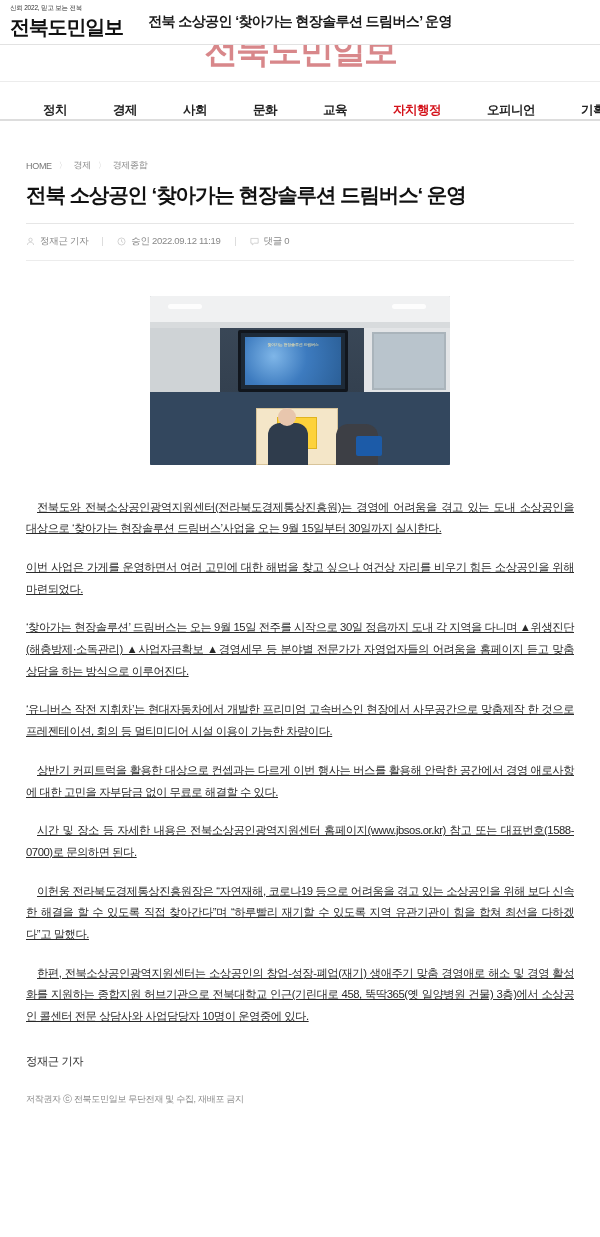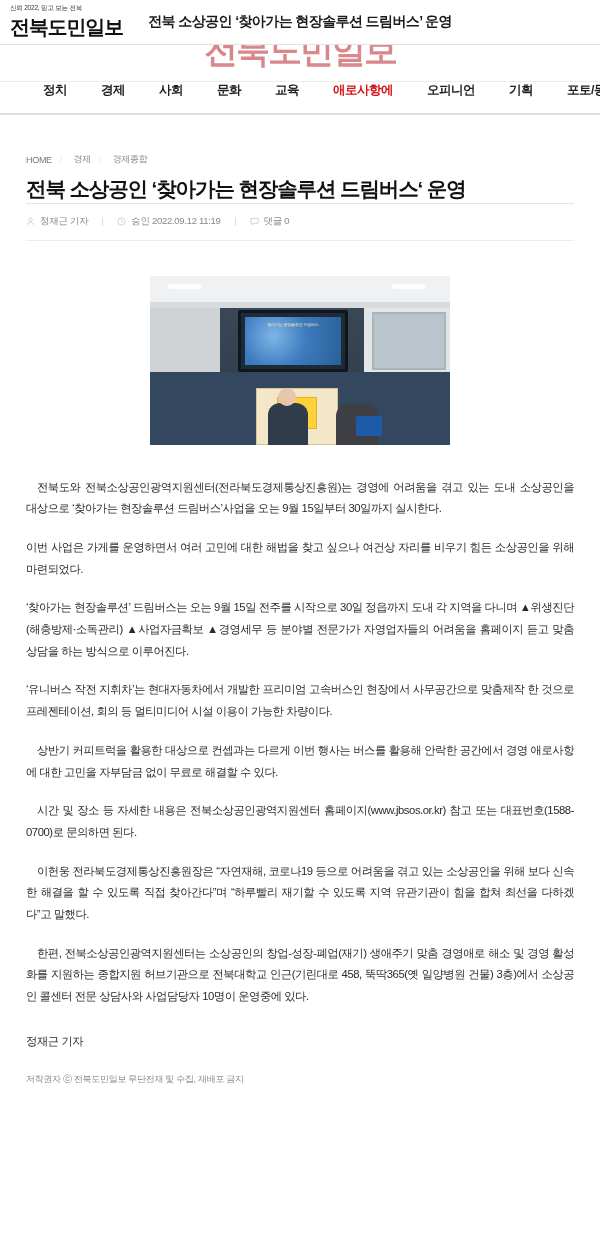--- a/index.html
+++ b/index.html
@@ -59,27 +59,27 @@
     font-weight: bold;
     letter-spacing: -2px;
     color: #b9262c;
     opacity: 0.55;
     font-family: "Liberation Serif", "DejaVu Serif", serif;
     white-space: nowrap;
   }
 
   
   .gnb {
-    height: 34px;
+    height: 40px;
     border-top: 1px solid #ececec;
     border-bottom: 2px solid #ddd;
     display: flex;
-    align-items: flex-start;
+    align-items: flex-end;
     padding-left: 26px;
-    gap: 0;
+    gap: 12px;
     background: #fff;
     overflow: hidden;
   }
   .gnb-item {
     font-size: 12.5px;
     font-weight: bold;
     color: #222;
     letter-spacing: -0.5px;
     padding: 0 17px;
     white-space: nowrap;
@@ -102,20 +102,21 @@
   }
   .breadcrumb .sep { color: #ccc; font-size: 8px; }
   .breadcrumb .home { color: #777; }
 
   .headline {
     font-size: 20.5px;
     font-weight: bold;
     letter-spacing: -1.1px;
     color: #111;
     line-height: 1.3;
+    padding-bottom: 14px;
     border-bottom: 1px solid #e6e6e6;
     margin: 0;
   }
 
   .byline {
     display: flex;
     align-items: center;
     gap: 14px;
     padding: 11px 0 12px 0;
     font-size: 9.5px;
@@ -194,20 +195,21 @@
   
   .article { padding-top: 4px; }
   .article p {
     font-size: 11.3px;
     line-height: 1.92;
     letter-spacing: -0.45px;
     color: #2a2a2a;
     margin: 0 0 17px 0;
     text-align: justify;
     text-indent: 0;
+    text-decoration: underline;
   }
   .article p.indent { text-indent: 11px; }
 
   .sig {
     font-size: 11.3px;
     color: #2a2a2a;
     letter-spacing: -0.4px;
     margin: 26px 0 24px 0;
   }
   .copyright {
@@ -231,21 +233,21 @@
 <div class="masthead">
   <div class="masthead-ghost">전북도민일보</div>
 </div>
 
 <nav class="gnb">
   <div class="gnb-item">정치</div>
   <div class="gnb-item">경제</div>
   <div class="gnb-item">사회</div>
   <div class="gnb-item">문화</div>
   <div class="gnb-item">교육</div>
-  <div class="gnb-item active">애로사항에</div>
+  <div class="gnb-item active">자치행정</div>
   <div class="gnb-item">오피니언</div>
   <div class="gnb-item">기획</div>
   <div class="gnb-item">포토/동영</div>
 </nav>
 
 <div class="wrap">
 
   <div class="breadcrumb">
     <span class="home">HOME</span>
     <span class="sep">〉</span>

